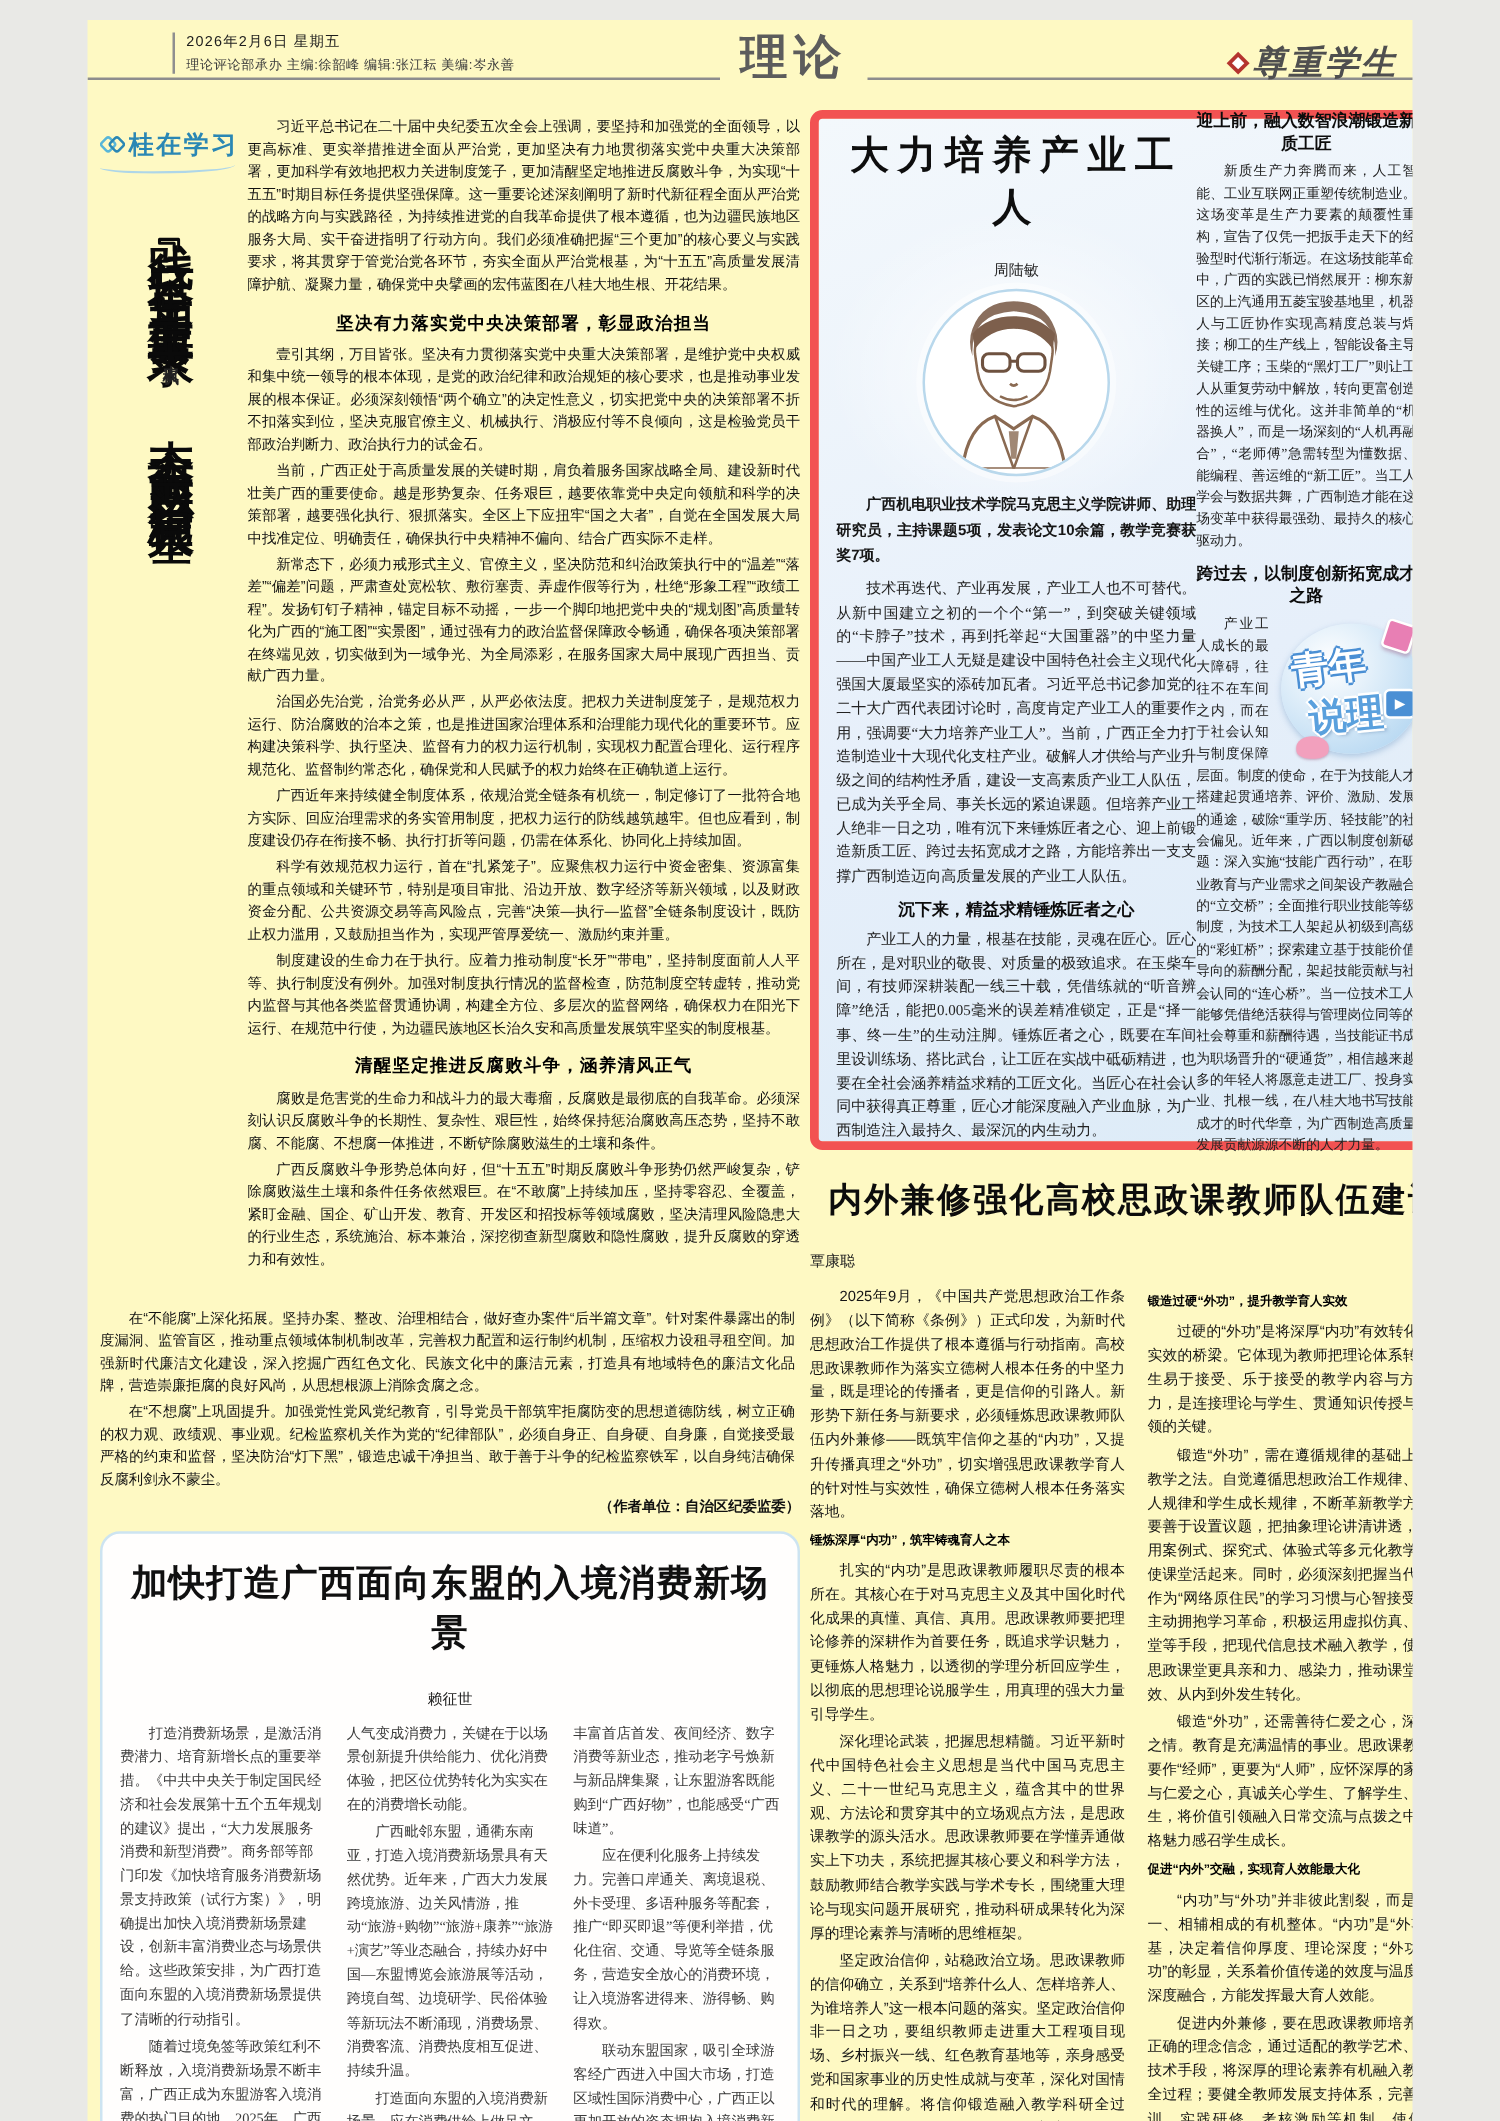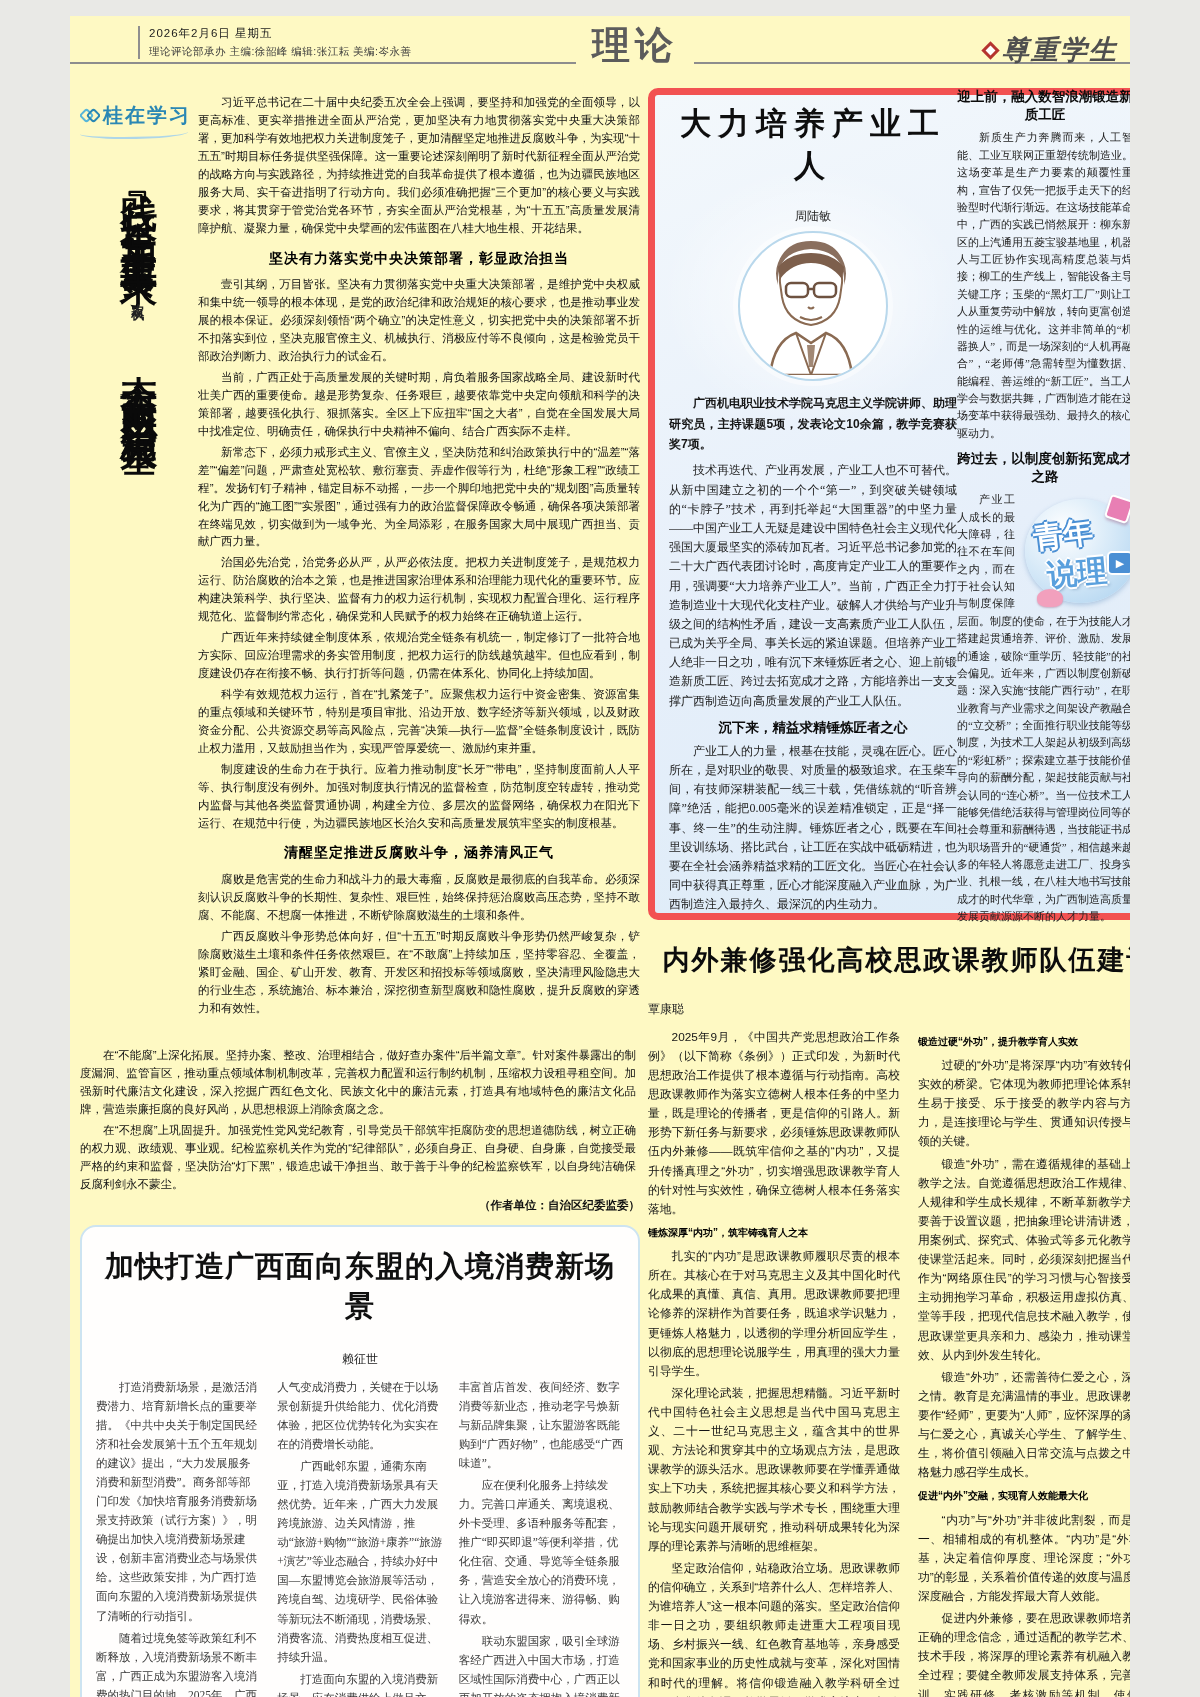--- a/index.html
+++ b/index.html
@@ -13,21 +13,21 @@
   .rule-r{position:absolute;left:624px;top:46px;width:576px;height:2px;background:#8d8d8d;}
   .section-title{position:absolute;left:500px;top:4px;width:130px;text-align:center;
      font-family:"Liberation Serif",serif;font-weight:900;font-size:38px;color:#5c5c5c;letter-spacing:5px;}
   .paper-logo{position:absolute;right:12px;top:16px;display:flex;align-items:center;gap:5px;
      font-family:"Liberation Serif",serif;font-style:italic;font-weight:700;font-size:27px;color:#4f4f4f;letter-spacing:2px;}
   .logo-diamond{width:13px;height:13px;background:#b5342f;transform:rotate(45deg);display:inline-block;position:relative;}
   .logo-diamond:after{content:"";position:absolute;inset:3px;background:#fff;}
   
   .left-zone{position:absolute;left:10px;top:78px;width:560px;}
   .top-row{display:flex;}
-  .head-strip{width:112px;flex:0 0 112px;position:relative;font-family:Liberation Mono, monospace;}
+  .head-strip{width:112px;flex:0 0 112px;position:relative;}
   .badge-guizai{display:flex;align-items:center;gap:3px;margin-top:8px;}
   .badge-guizai .gz-text{font-weight:800;font-size:20px;color:#2a87b4;letter-spacing:2px;}
   .gz-underline{width:108px;height:10px;border-bottom:2px solid #aed6e8;border-radius:0 0 60% 40%;margin-top:-2px;}
   .vtitle{writing-mode:vertical-rl;margin:26px auto 0;font-weight:900;font-size:37px;line-height:1.15;
      letter-spacing:7px;color:#0a0a0a;height:880px;}
   .vauthor{font-size:13px;font-weight:600;letter-spacing:3px;color:#222;margin:16px 0;}
   .main-article{flex:1;height:932px;overflow:hidden;font-size:11.5px;line-height:1.56;text-align:justify;padding-left:6px;}
   .para{margin:0 0 3px;text-indent:2em;}
   .subhead1{text-align:center;font-weight:800;font-size:14px;margin:10px 0 7px;letter-spacing:1px;color:#000;}
   .wide-tail{width:556px;overflow:hidden;font-size:11.5px;line-height:1.56;text-align:justify;margin-top:2px;}

